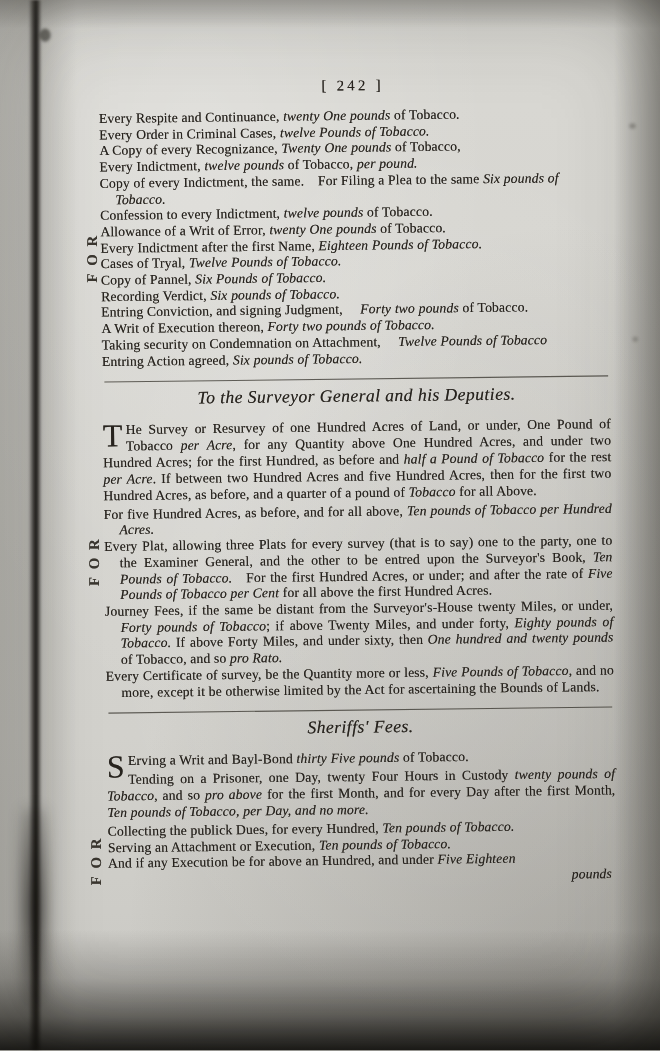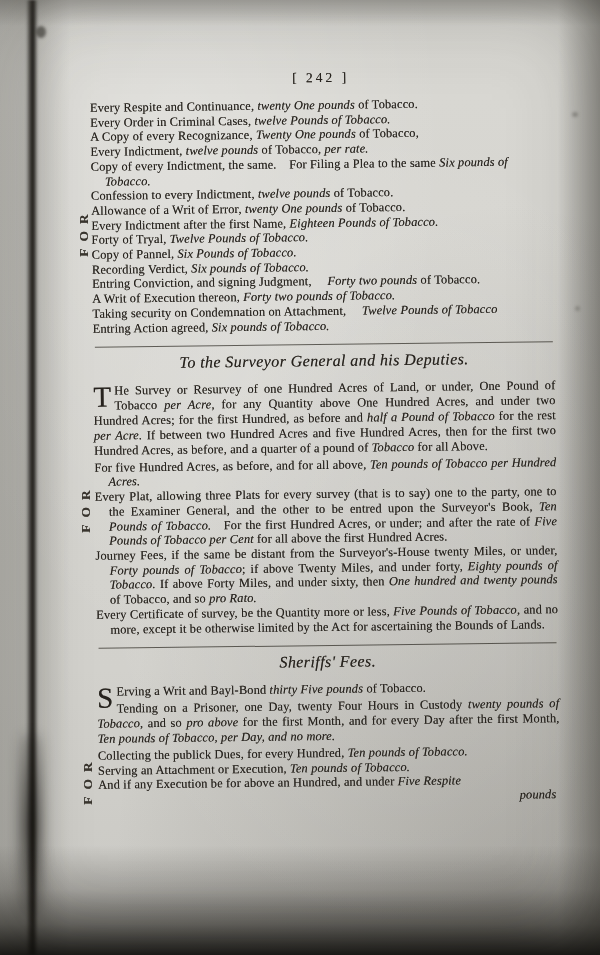--- a/index.html
+++ b/index.html
@@ -67,26 +67,26 @@
   <div class="for for3">FOR</div>
 
   <div class="content">
 
     <div class="pagenum">[ 242 ]</div>
 
     <section>
       <p class="fee"><span>Every Respite and Continuance, </span><span class="it">twenty One pounds</span><span> of Tobacco.</span></p>
       <p class="fee"><span>Every Order in Criminal Cases, </span><span class="it">twelve Pounds of Tobacco.</span></p>
       <p class="fee"><span>A Copy of every Recognizance, </span><span class="it">Twenty One pounds</span><span> of Tobacco,</span></p>
-      <p class="fee"><span>Every Indictment, </span><span class="it">twelve pounds</span><span> of Tobacco, </span><span class="it">per rate.</span></p>
+      <p class="fee"><span>Every Indictment, </span><span class="it">twelve pounds</span><span> of Tobacco, </span><span class="it">per pound.</span></p>
       <p class="fee"><span>Copy of every Indictment, the same. For Filing a Plea to the same </span><span class="it">Six pounds of Tobacco.</span></p>
       <p class="fee"><span>Confession to every Indictment, </span><span class="it">twelve pounds</span><span> of Tobacco.</span></p>
       <p class="fee"><span>Allowance of a Writ of Error, </span><span class="it">twenty One pounds</span><span> of Tobacco.</span></p>
       <p class="fee"><span>Every Indictment after the first Name, </span><span class="it">Eighteen Pounds of Tobacco.</span></p>
-      <p class="fee"><span>Forty of Tryal, </span><span class="it">Twelve Pounds of Tobacco.</span></p>
+      <p class="fee"><span>Cases of Tryal, </span><span class="it">Twelve Pounds of Tobacco.</span></p>
       <p class="fee"><span>Copy of Pannel, </span><span class="it">Six Pounds of Tobacco.</span></p>
       <p class="fee"><span>Recording Verdict, </span><span class="it">Six pounds of Tobacco.</span></p>
       <p class="fee"><span>Entring Conviction, and signing Judgment,  </span><span class="it">Forty two pounds</span><span> of Tobacco.</span></p>
       <p class="fee"><span>A Writ of Execution thereon, </span><span class="it">Forty two pounds of Tobacco.</span></p>
       <p class="fee"><span>Taking security on Condemnation on Attachment,  </span><span class="it">Twelve Pounds of Tobacco</span></p>
       <p class="fee"><span>Entring Action agreed, </span><span class="it">Six pounds of Tobacco.</span></p>
     </section>
 
     <hr class="rule">
     <h2 class="heading">To the Surveyor General and his Deputies.</h2>
@@ -100,21 +100,21 @@
     </section>
 
     <hr class="rule">
     <h2 class="heading">Sheriffs' Fees.</h2>
 
     <section>
       <p class="para"><span class="dropcap">S</span><span>Erving a Writ and Bayl-Bond </span><span class="it">thirty Five pounds</span><span> of Tobacco.</span></p>
       <p class="para just"><span>Tending on a Prisoner, one Day, twenty Four Hours in Custody </span><span class="it">twenty pounds of Tobacco</span><span>, and so </span><span class="it">pro above</span><span> for the first Month, and for every Day after the first Month, </span><span class="it">Ten pounds of Tobacco, per Day, and no more.</span></p>
       <p class="fee"><span>Collecting the publick Dues, for every Hundred, </span><span class="it">Ten pounds of Tobacco.</span></p>
       <p class="fee"><span>Serving an Attachment or Execution, </span><span class="it">Ten pounds of Tobacco.</span></p>
-      <p class="fee"><span>And if any Execution be for above an Hundred, and under </span><span class="it">Five Respite</span></p>
+      <p class="fee"><span>And if any Execution be for above an Hundred, and under </span><span class="it">Five Eighteen</span></p>
       <p class="catchword">pounds</p>
     </section>
 
   </div>
 
   <div class="bottom-shadow"></div>
   <div class="vignette"></div>
 </div>
 
 </body></html>

